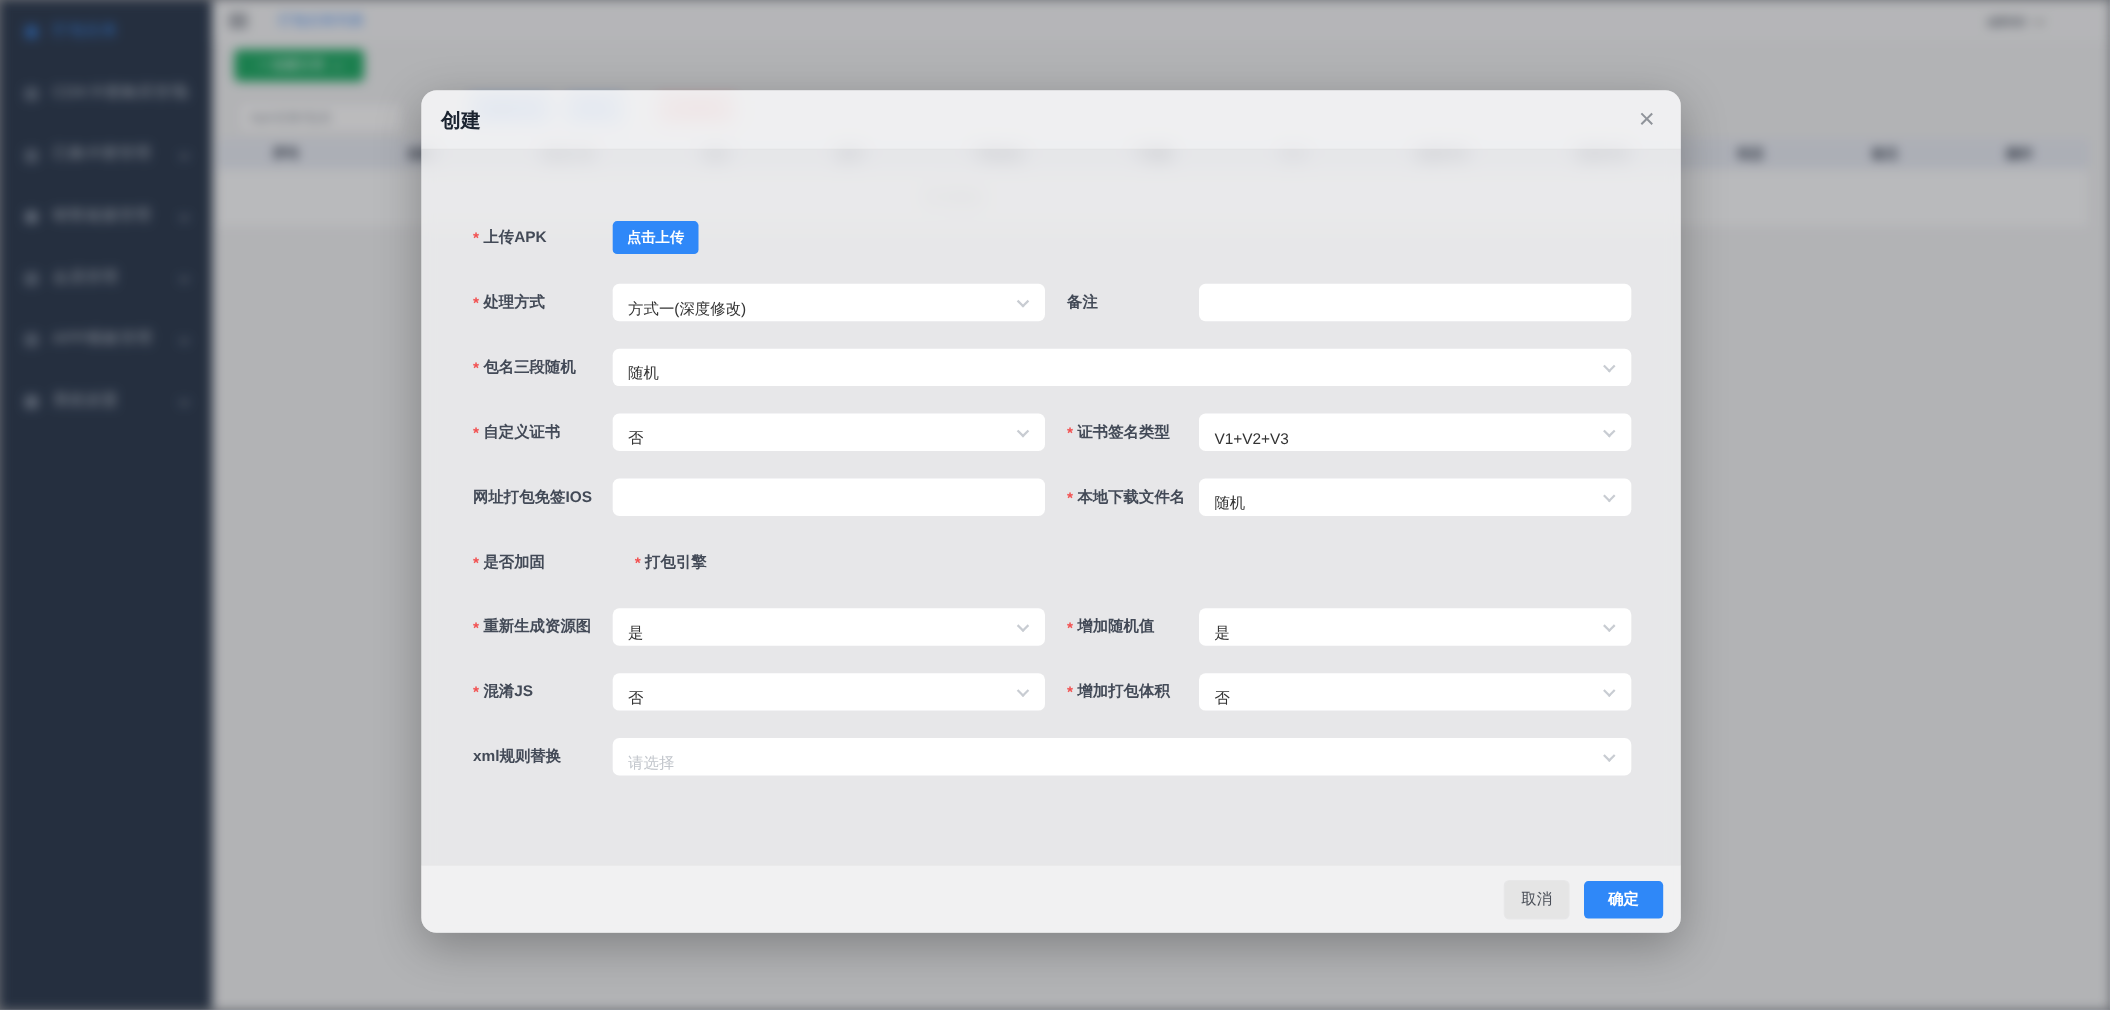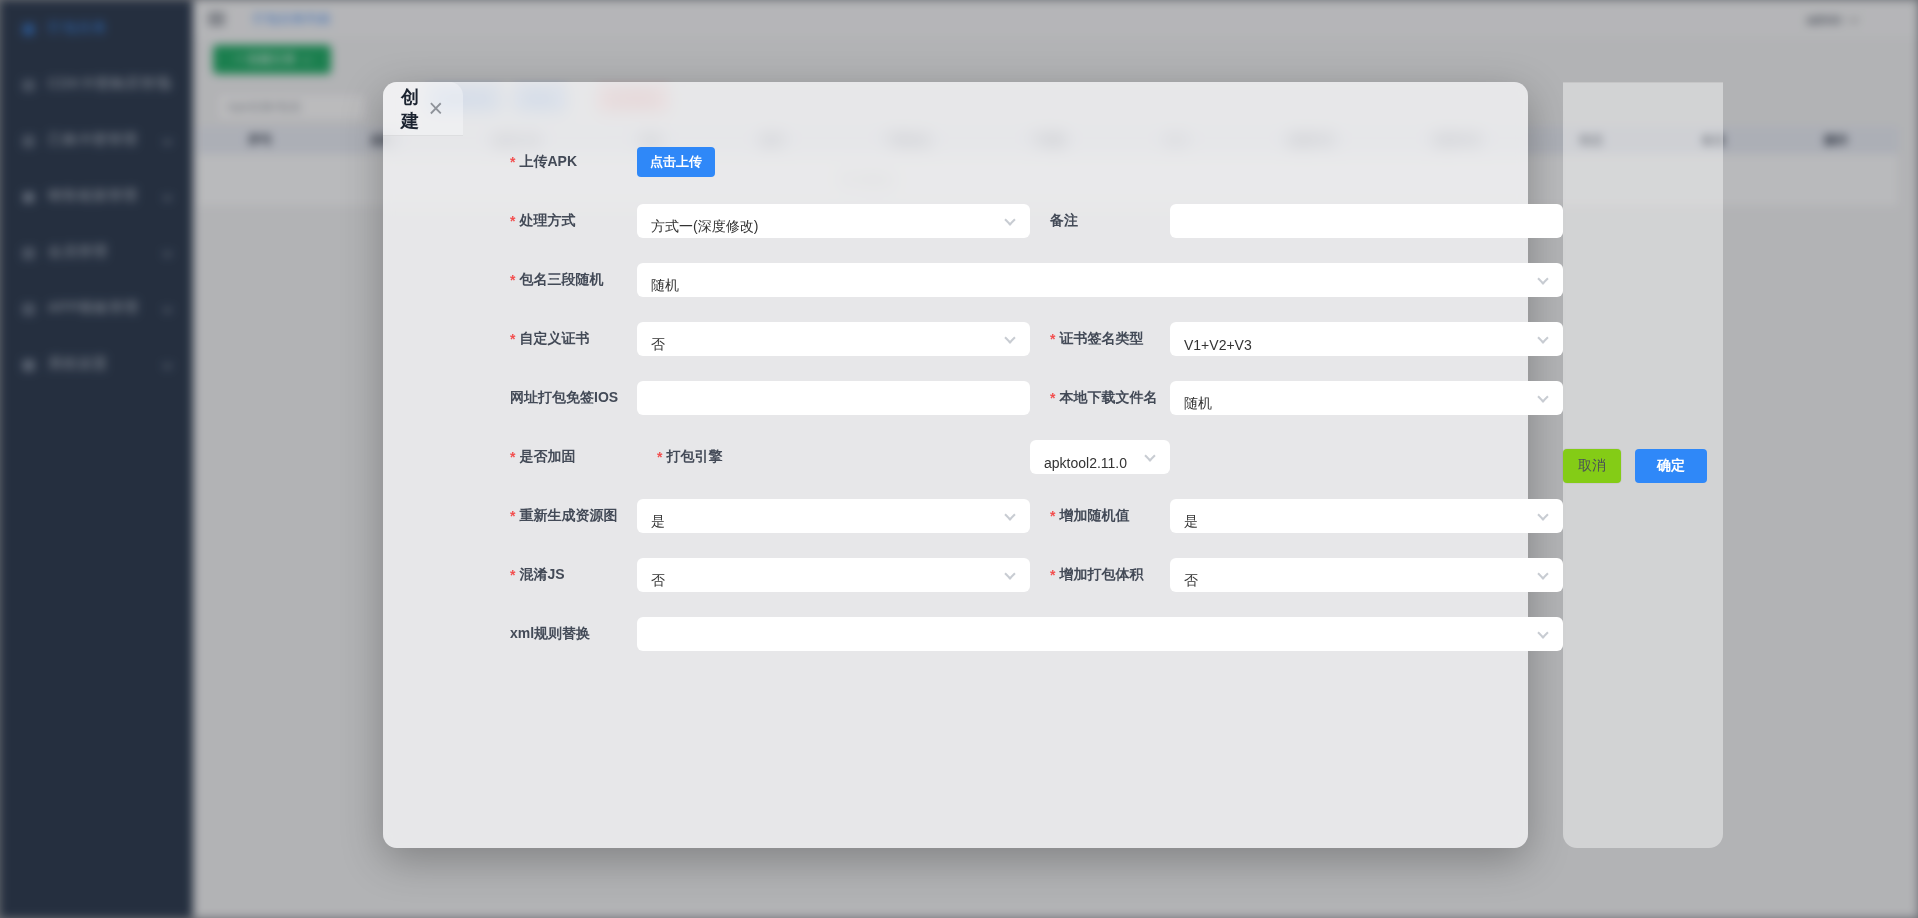--- a/index.html
+++ b/index.html
@@ -45,21 +45,21 @@
   .table-head span { font-size:12px; font-weight:bold; color:#313a4a; white-space:nowrap; }
   .empty-band { position:absolute; left:198px; top:154px; width:1700px; height:52px; background:#fafbfc; }
   .empty-text { position:absolute; left:841px; top:171px; font-size:13px; color:#a0a5ad; }
 
   
   .overlay { position:absolute; inset:0; background:rgba(10,12,16,0.27); }
 
   
   .modal { position:absolute; left:383px; top:82px; width:1145px; height:766px; border-radius:14px;
     background:rgba(250,250,251,0.74); backdrop-filter:blur(7px); -webkit-backdrop-filter:blur(7px);
-    box-shadow:0 12px 42px rgba(0,0,0,0.28); display:flex; flex-direction:row; }
+    box-shadow:0 12px 42px rgba(0,0,0,0.28); display:flex; flex-direction:column; }
   .m-header { height:54px; flex:0 0 54px; border-bottom:1px solid rgba(0,0,0,0.07);
     background:rgba(255,255,255,0.35); border-radius:14px 14px 0 0;
     display:flex; align-items:center; padding:0 18px; }
   .m-title { font-size:18px; font-weight:bold; color:#1b2330; }
   .m-close { margin-left:auto; width:26px; height:26px; display:flex; align-items:center; justify-content:center;
     font-size:25px; line-height:1; color:#8f939a; cursor:pointer; }
 
   .m-body { flex:1 1 auto; padding-top:21px; }
   .tabs { width:401px; height:35px; margin:0 auto; background:#fff; border-radius:5px;
     display:flex; box-shadow:0 1px 4px rgba(0,0,0,0.07); overflow:hidden; }
@@ -87,21 +87,21 @@
   .sel .sel-val.placeholder { color:#c2c6cc; }
   .sel .chev { position:absolute; right:16px; top:12px; width:8px; height:8px;
     border-right:2px solid #c8ccd2; border-bottom:2px solid #c8ccd2; transform:rotate(45deg); }
 
   .btn-upload { width:78px; height:30px; border:none; border-radius:4px; background:#2f88f8; color:#fff;
     font-size:13px; font-weight:bold; cursor:pointer; }
 
   .m-footer { flex:0 0 62px; border-top:1px solid rgba(0,0,0,0.06); background:rgba(255,255,255,0.42);
     border-radius:0 0 14px 14px; display:flex; align-items:center; justify-content:flex-end;
     padding-right:16px; gap:14px; }
-  .btn-cancel { width:58px; height:34px; border:none; border-radius:4px; background:#84cc16; color:#4a4f58;
+  .btn-cancel { width:58px; height:34px; border:none; border-radius:4px; background:#e5e5e5; color:#4a4f58;
     font-size:14px; cursor:pointer; box-shadow:0 0 0 1px rgba(0,0,0,0.04); }
   .btn-confirm { width:72px; height:34px; border:none; border-radius:4px; background:#2f88f8; color:#fff;
     font-size:14px; font-weight:bold; cursor:pointer; }
 </style>
 </head>
 <body>
 
 <div class="screen">
 
   <div class="page">
@@ -248,26 +248,20 @@
             <div class="f-field">
               <div class="sel">
                 <span class="sel-val">随机</span>
                 <span class="chev"></span>
               </div>
             </div>
           </div>
           <div class="f-row">
             <div class="f-label"><span class="req">*</span>是否加固</div>
             <div class="f-label right"><span class="req">*</span>打包引擎</div>
-            <div class="f-field">
-              <div class="sel">
-                <span class="sel-val">apktool2.11.0</span>
-                <span class="chev"></span>
-              </div>
-            </div>
           </div>
           <div class="f-row">
             <div class="f-label"><span class="req">*</span>重新生成资源图</div>
             <div class="f-field">
               <div class="sel">
                 <span class="sel-val">是</span>
                 <span class="chev"></span>
               </div>
             </div>
             <div class="f-label right"><span class="req">*</span>增加随机值</div>
@@ -291,20 +285,21 @@
               <div class="sel">
                 <span class="sel-val">否</span>
                 <span class="chev"></span>
               </div>
             </div>
           </div>
           <div class="f-row">
             <div class="f-label">xml规则替换</div>
             <div class="f-field fullspan">
               <div class="sel">
+                <span class="sel-val placeholder">请选择</span>
                 <span class="chev"></span>
               </div>
             </div>
           </div>
         </div>
     </div>
 
     <div class="m-footer">
       <button class="btn-cancel">取消</button>
       <button class="btn-confirm">确定</button>

